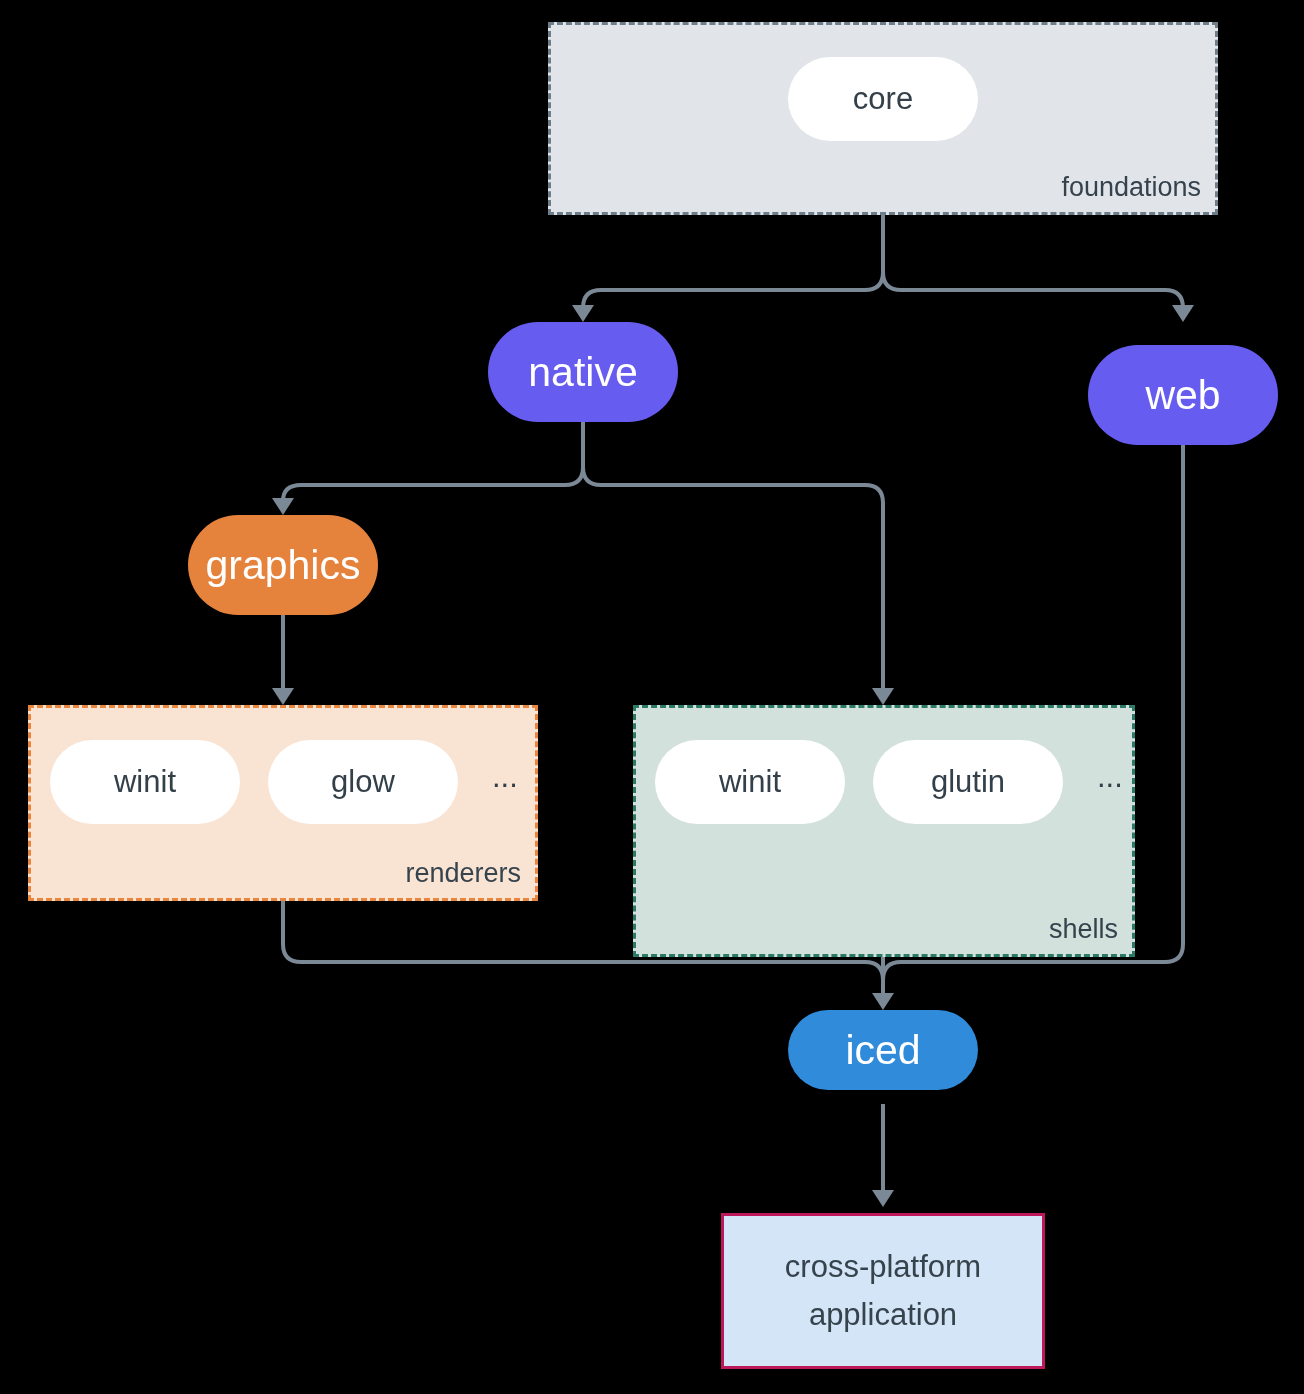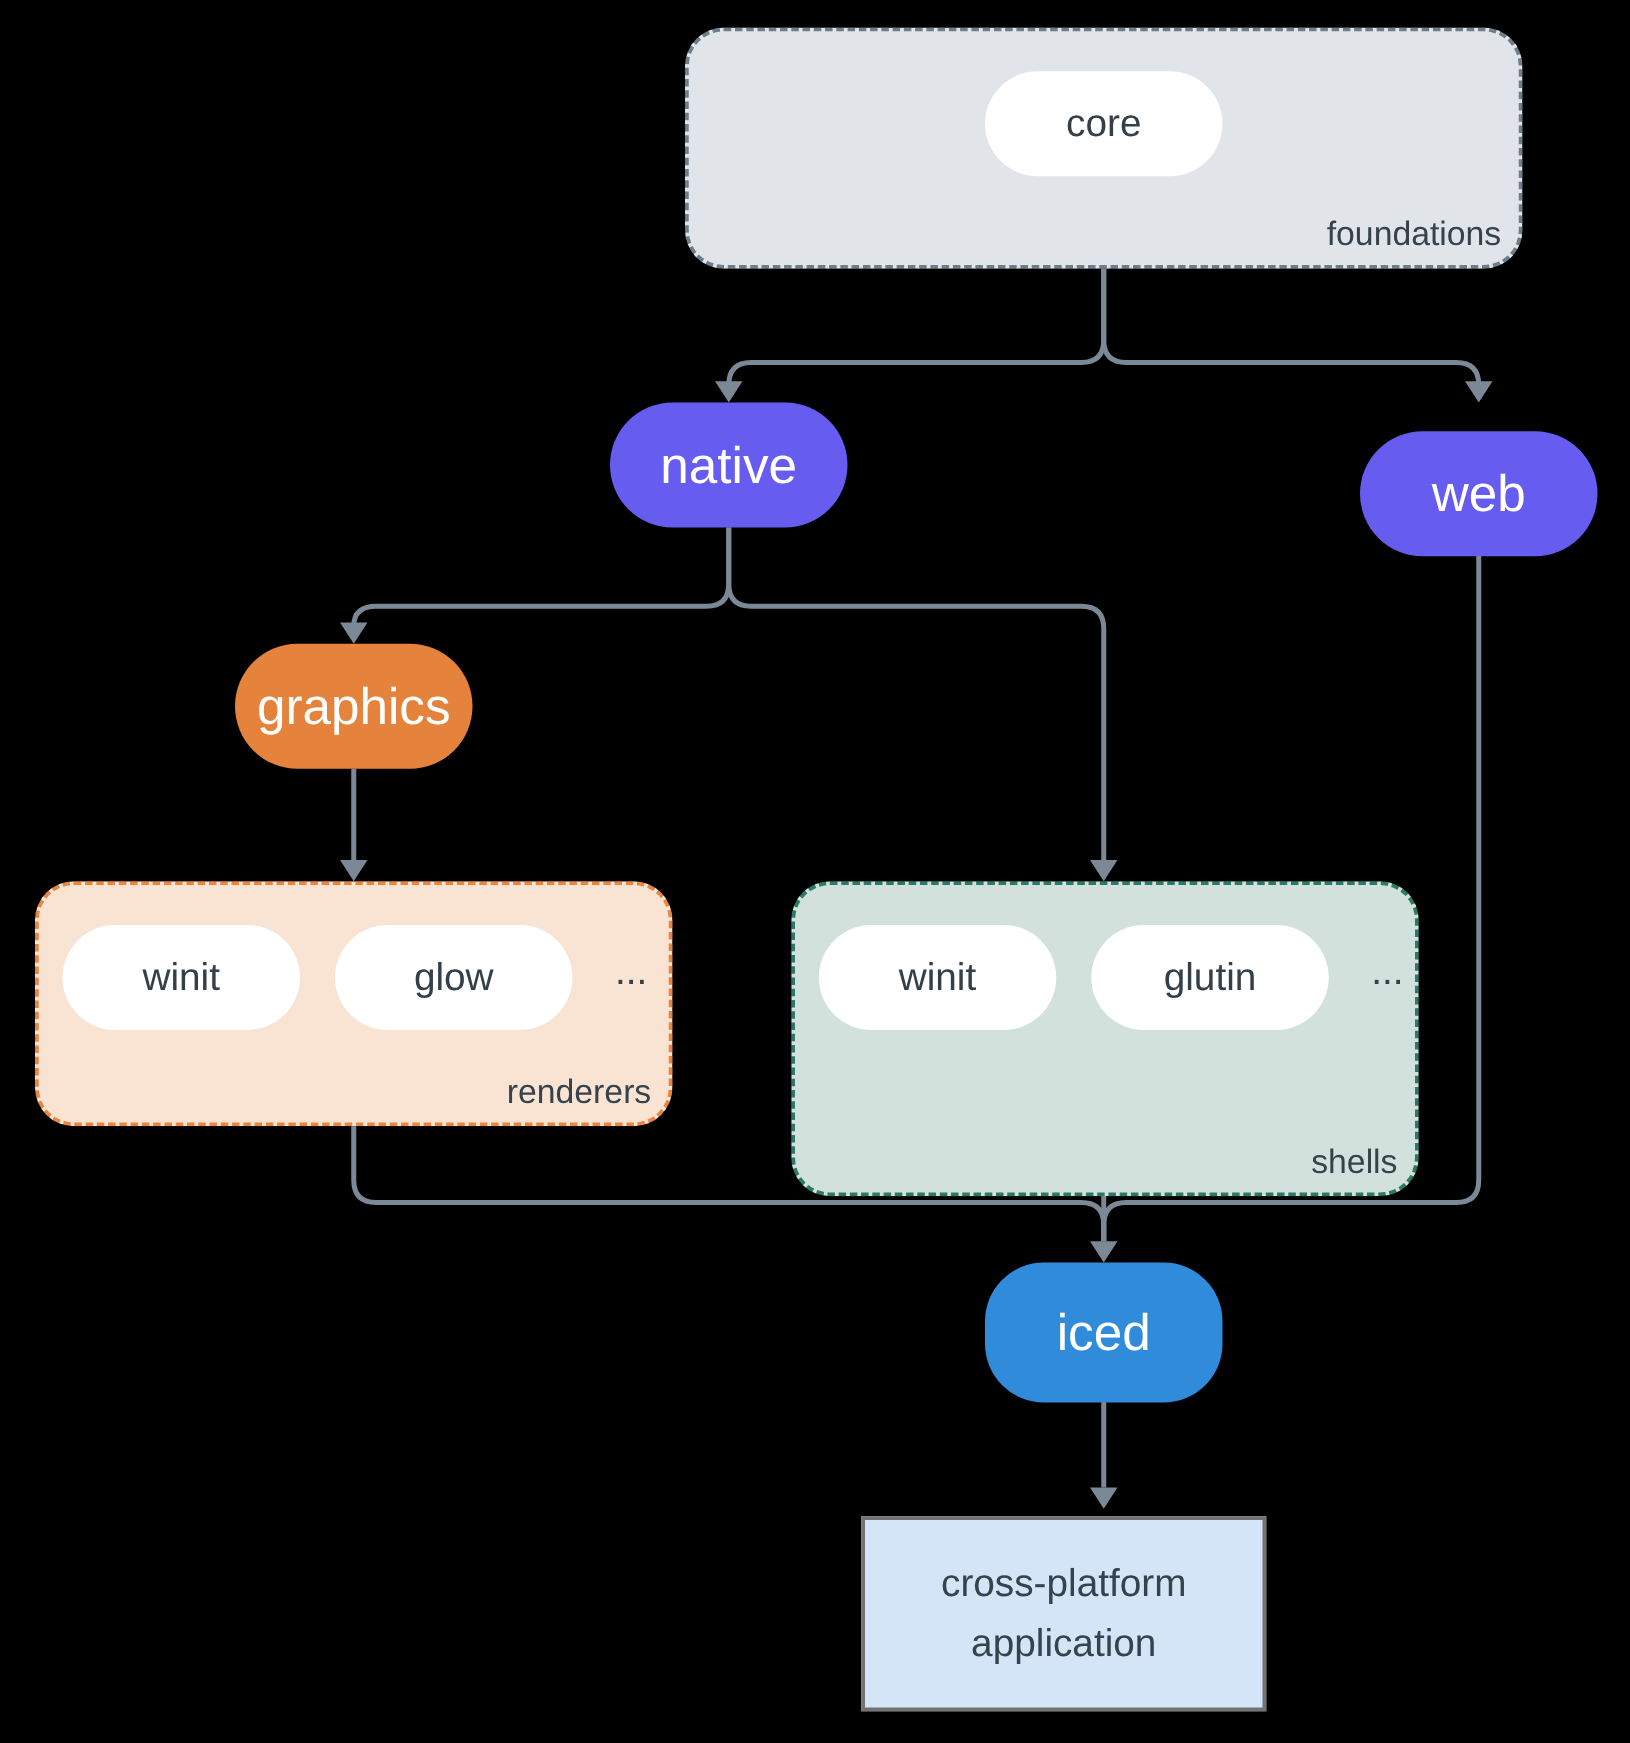--- a/index.html
+++ b/index.html
@@ -8,21 +8,21 @@
     width:1304px;height:1394px;
     background:#000;
     font-family:"Liberation Sans", sans-serif;
     overflow:hidden;
   }
   svg.edges{position:absolute;left:0;top:0;width:1304px;height:1394px;}
   svg.edges path{stroke:#7B8896;stroke-width:4;fill:none;}
   svg.edges polygon{fill:#7B8896;stroke:none;}
 
   
-  .group{position:absolute;box-sizing:border-box;border-radius:31px;}
+  .group{position:absolute;box-sizing:border-box;}
   .group-foundations{
     left:548px;top:22px;width:670px;height:193px;
     background:#E1E5E9;border:3px dashed #6E7D8A;
   }
   .group-renderers{
     left:28px;top:705px;width:510px;height:196px;
     background:#F9E3D3;border:3px dashed #E8863F;
   }
   .group-shells{
     left:633px;top:705px;width:502px;height:252px;
@@ -50,27 +50,27 @@
 
   
   .node{
     position:absolute;width:190px;height:100px;border-radius:50px;
     display:flex;align-items:center;justify-content:center;
     color:#fff;font-size:41px;
   }
   .node-native{left:488px;top:322px;background:#675CF0;}
   .node-web{left:1088px;top:322px;background:#675CF0;margin-top:23px;}
   .node-graphics{left:188px;top:515px;background:#E5823C;}
-  .node-iced{left:788px;top:1010px;background:#308BDA;height:112px;border-radius:47px;}
+  .node-iced{left:788px;top:1010px;background:#308BDA;height:80px;border-radius:47px;}
 
   
   .app-box{
-    position:absolute;left:689px;top:1213px;width:324px;height:156px;
+    position:absolute;left:721px;top:1213px;width:324px;height:156px;
     box-sizing:border-box;
-    background:#D3E5F6;border:3px solid #737373;
+    background:#D3E5F6;border:3px solid #be185d;
     display:flex;align-items:center;justify-content:center;text-align:center;
     color:#36434D;font-size:31px;line-height:1.55;
     padding:0 28px;
   }
 </style>
 </head>
 <body>
 
 <div class="stage">
 

